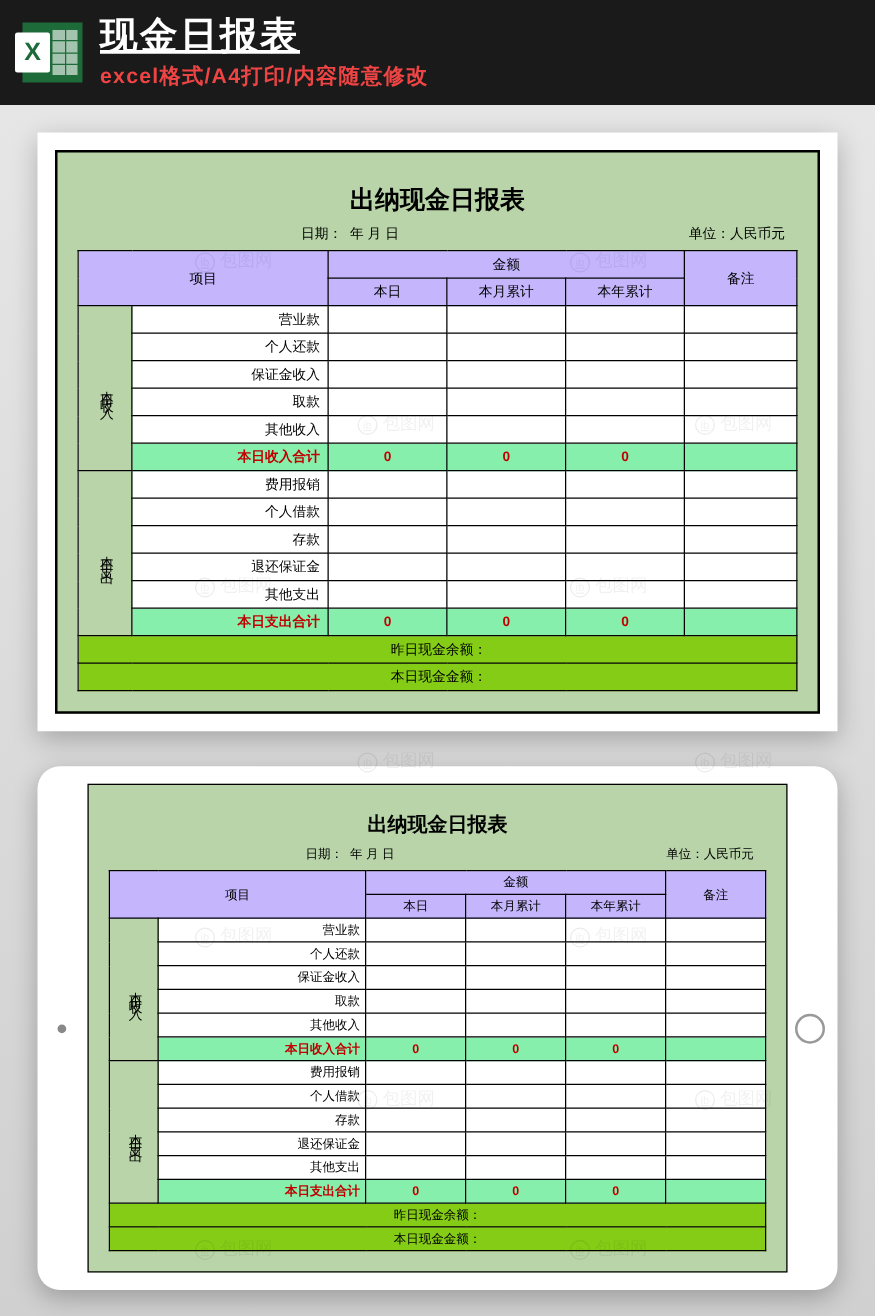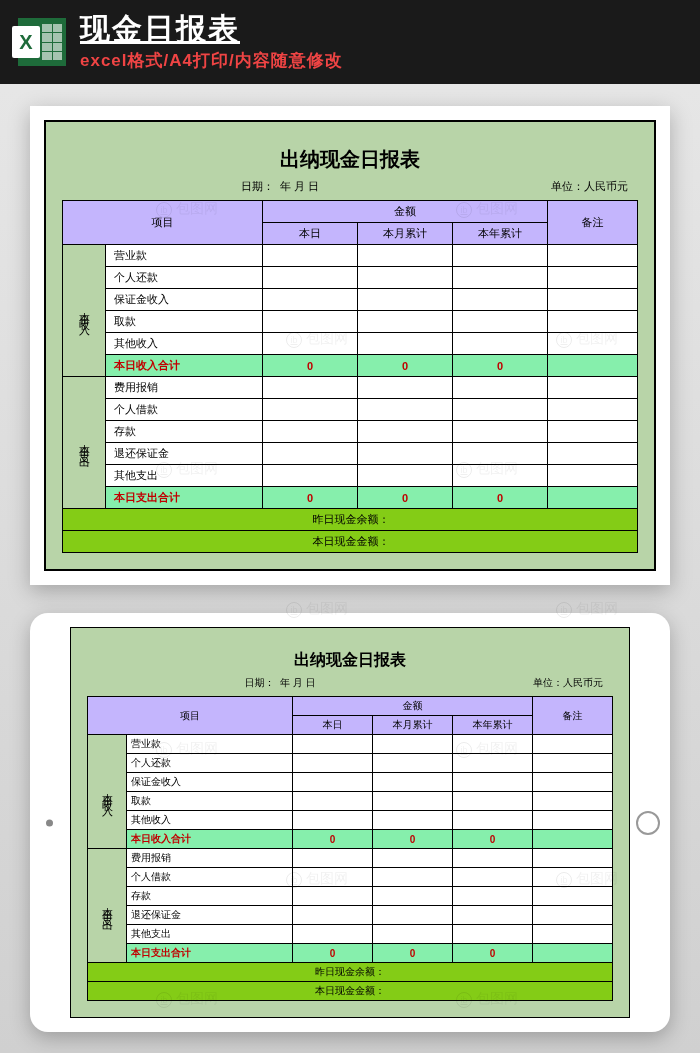--- a/index.html
+++ b/index.html
@@ -116,21 +116,21 @@
   }
   th { background: #c4b5fd; font-weight: normal; }
   .vtext {
     writing-mode: vertical-rl;
     text-orientation: upright;
     letter-spacing: 4px;
     background: #b8d4a8;
     width: 28px;
     font-size: 11px;
   }
-  .left-align { text-align: left; padding-left: 8px; font-family: Liberation Serif, serif; }
+  .left-align { text-align: right; padding-left: 8px; font-family: Liberation Serif, serif; }
   .sum-row td { background: #86efac; }
   .red { color: #c00000; font-weight: bold; }
   .footer-row td { text-align: center; padding-left: 8px; background: #84cc16; }
 
   
   .tablet {
     margin: 28px auto 0;
     width: 640px;
     background: #fff;
     border-radius: 18px;

